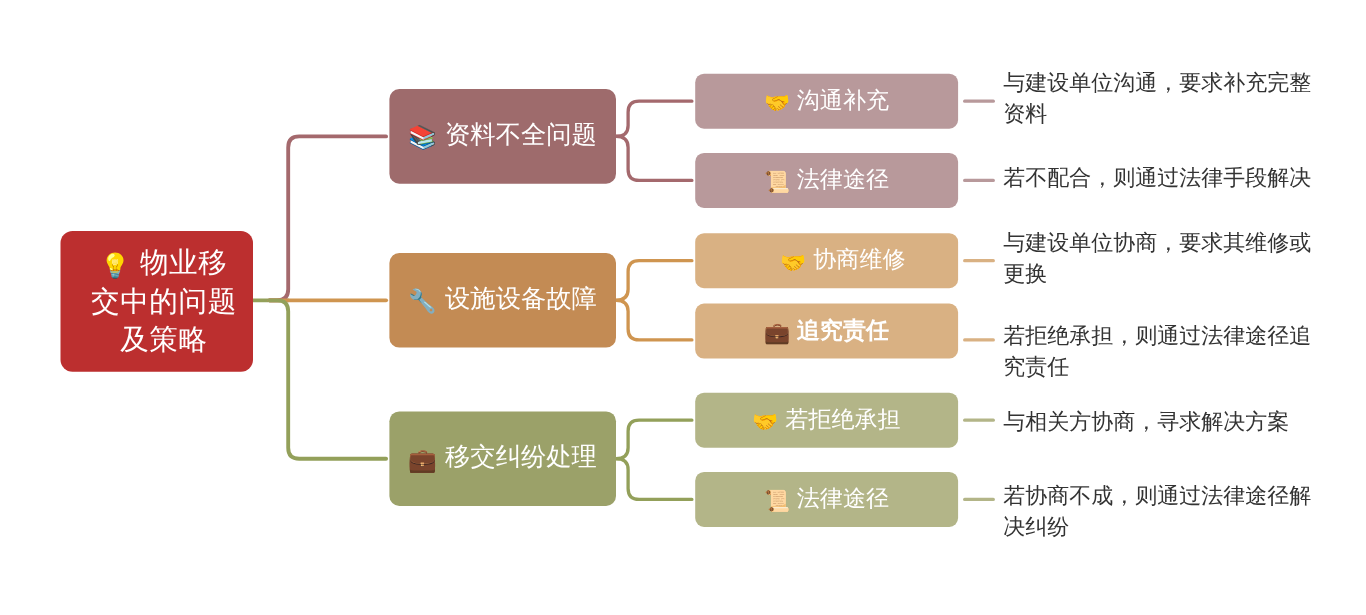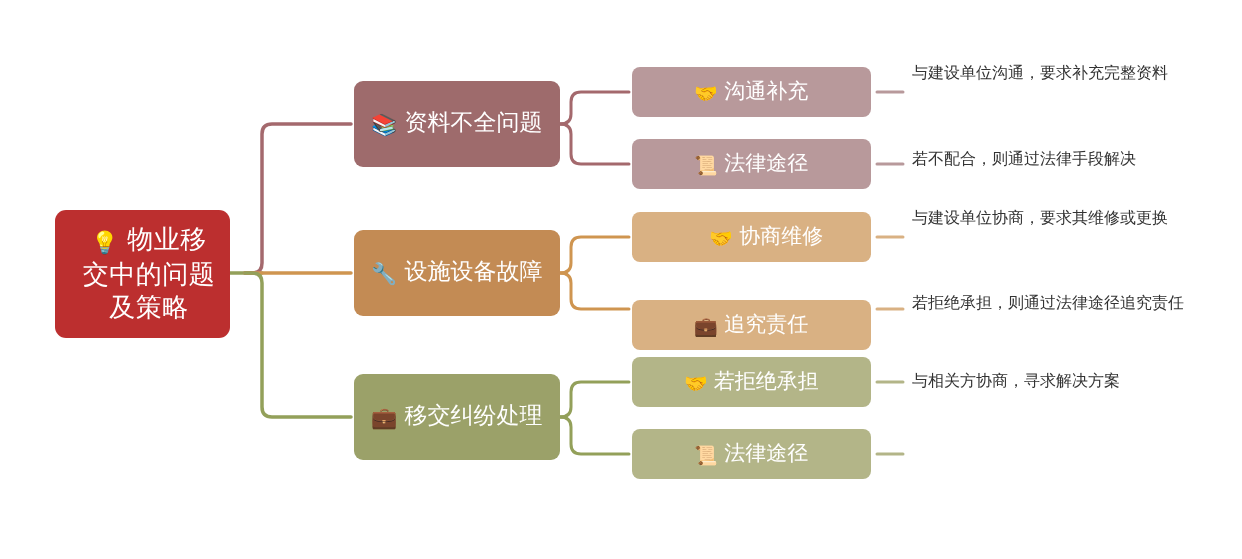--- a/index.html
+++ b/index.html
@@ -80,34 +80,34 @@
     border-radius: 8px;
   }
   .lvl3 .ico { font-size: 19px; margin-right: 6px; }
 
   
   .leaf {
     position: absolute;
     left: 912px;
     width: 290px;
     color: #333333;
-    font-size: 16px;
+    font-size: 20px;
     line-height: 1.42;
     z-index: 3;
   }
 
   
   .b1-node  { top: 81px;  }
   .b2-node  { top: 230px; }
   .b3-node  { top: 374px; justify-content: center; }
 
   .n1a { top: 67px;  }
   .n1b { top: 139px; }
   .n2a { top: 212px; padding-left: 40px; }
-  .n2b { top: 300px; }
+  .n2b { top: 276px; font-weight: bold; }
   .n3a { top: 357px; }
   .n3b { top: 429px; }
 
   .t1a { top: 62px;  }
   .t1b { top: 148px; }
   .t2a { top: 207px; }
   .t2b { top: 292px; }
   .t3a { top: 370px; }
   .t3b { top: 437px; }
 </style>
@@ -197,14 +197,15 @@
     <span>
       <span class="ico">🤝</span><span class="lbl">若拒绝承担</span>
     </span>
   </div>
   <div class="node lvl3 n3b" style="background: rgb(179, 181, 136);">
     <span>
       <span class="ico">📜</span><span class="lbl">法律途径</span>
     </span>
   </div>
   <div class="leaf t3a">与相关方协商，寻求解决方案</div>
+  <div class="leaf t3b">若协商不成，则通过法律途径解决纠纷</div>
 
 </div>
 
 </body></html>

